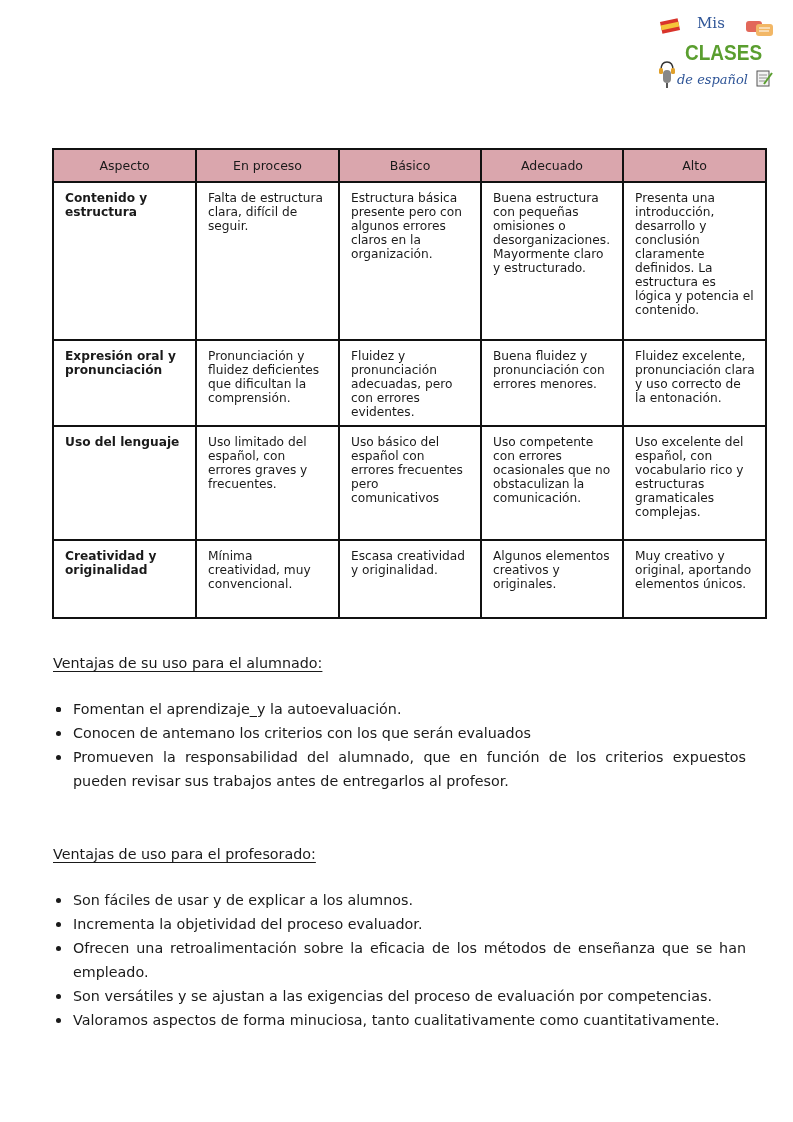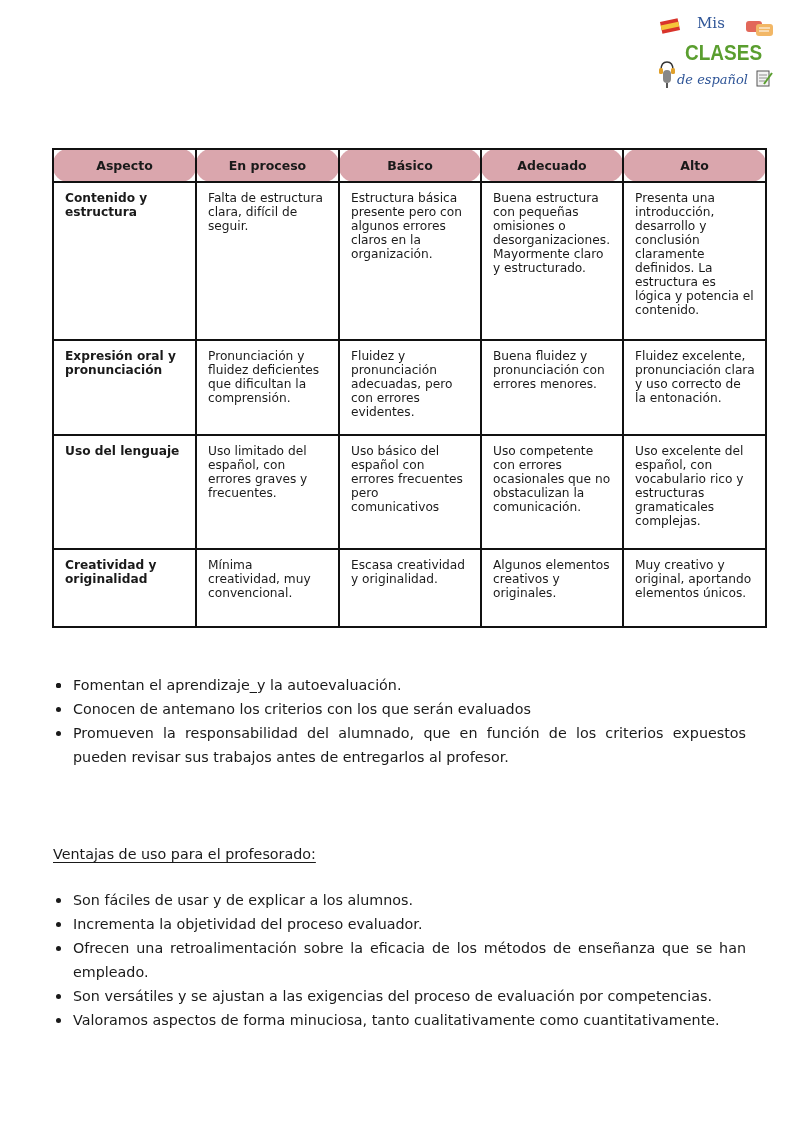--- a/index.html
+++ b/index.html
@@ -44,28 +44,27 @@
       table-layout: fixed;
       font-size: 12.2px;
       line-height: 14px;
     }
     table.rubric th, table.rubric td {
       border: 2px solid #111;
       vertical-align: top;
     }
     table.rubric th {
       background: #daa6ad;
-      font-weight: bold;
+      font-weight: normal;
       text-align: center;
       height: 33px;
       vertical-align: middle;
       font-size: 12.5px;
-      border-radius: 15px;
     }
-    table.rubric td { padding: 8px 10px 15px 11px; }
+    table.rubric td { padding: 8px 10px 6px 11px; }
     table.rubric td.aspect { font-weight: bold; }
     tr.r1 td { height: 158px; }
     tr.r2 td { height: 72px; }
     tr.r3 td { height: 114px; }
     tr.r4 td { height: 78px; }
 
     .section {
       position: absolute;
       left: 53px; width: 693px;
       font-size: 14.3px;
@@ -169,20 +168,21 @@
       <td class="aspect">Creatividad y originalidad</td>
       <td>Mínima creatividad, muy convencional.</td>
       <td>Escasa creatividad y originalidad.</td>
       <td>Algunos elementos creativos y originales.</td>
       <td>Muy creativo y original, aportando elementos únicos.</td>
     </tr>
   </tbody>
 </table>
 
 <div class="section" style="top: 651px;">
+  <span class="section-title">Ventajas de su uso para el alumnado:</span>
   <ul class="bullets">
     <li><span class="dot"></span></li>
     <li><span class="dot"></span><span>Fomentan el aprendizaje_y la autoevaluación.</span></li>
     <li><span class="dot"></span><span>Conocen de antemano los criterios con los que serán evaluados</span></li>
     <li><span class="dot"></span><span>Promueven la responsabilidad del alumnado, que en función de los criterios expuestos pueden revisar sus trabajos antes de entregarlos al profesor.</span></li>
   </ul>
 </div>
 
 <div class="section" style="top: 842px;">
   <span class="section-title">Ventajas de uso para el profesorado:</span>

